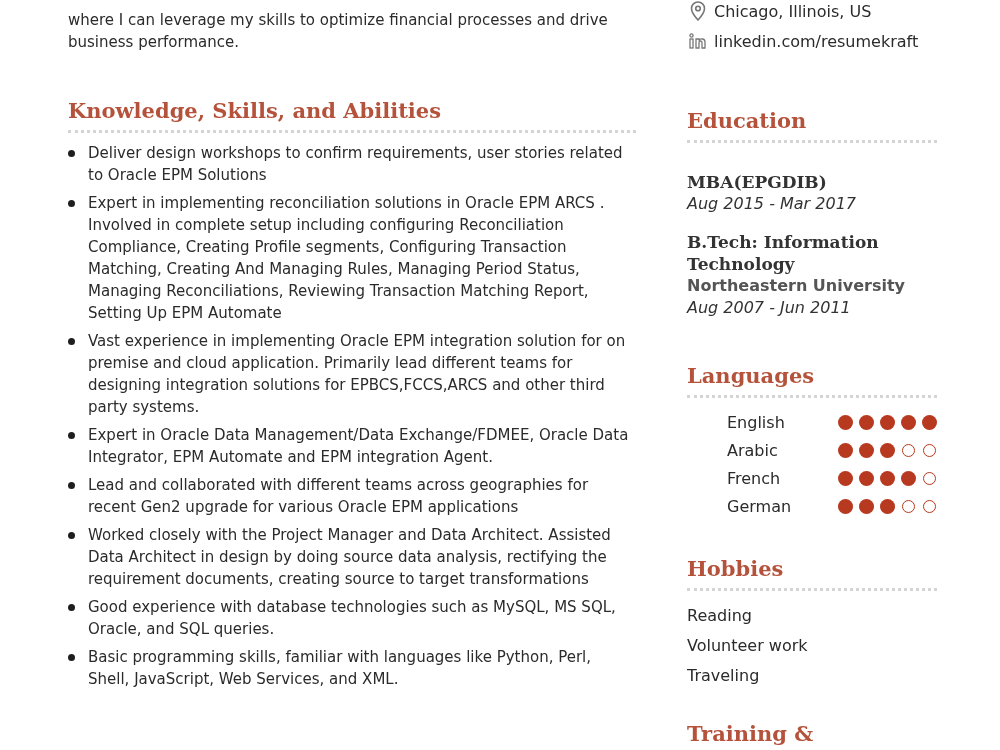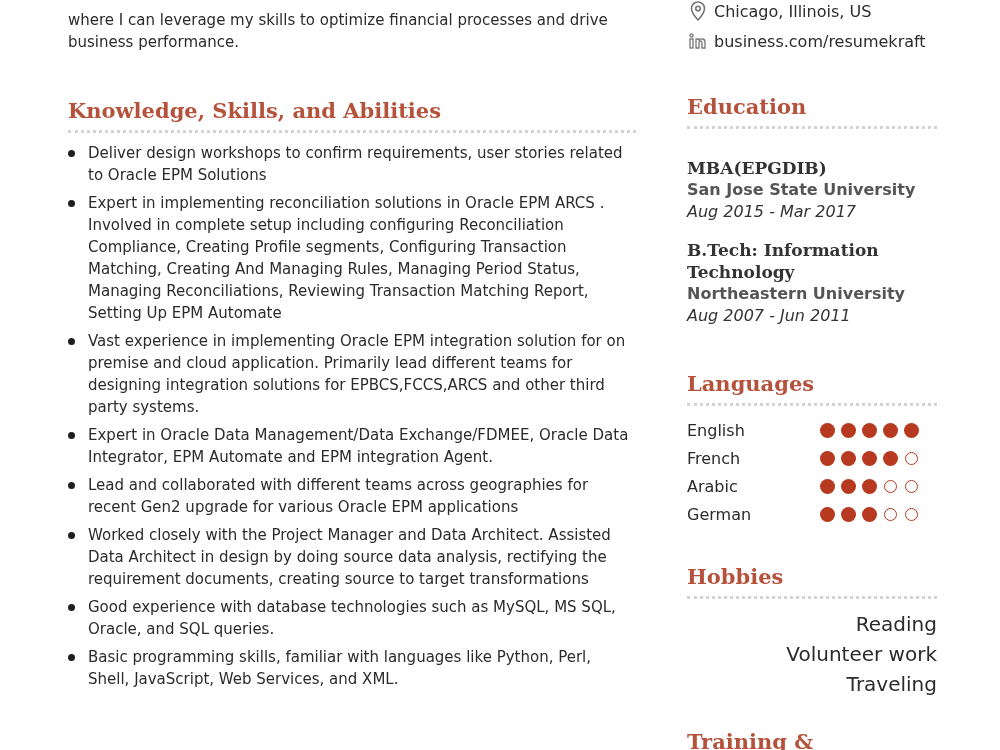--- a/index.html
+++ b/index.html
@@ -22,36 +22,36 @@
   ul.bullets li {
     position: relative; padding-left: 20px; font-size: 15px; line-height: 22px;
     margin-bottom: 6px; color: #2b2b2b;
   }
   ul.bullets li .dot {
     position: absolute; left: 0; top: 8px; width: 7px; height: 7px;
     border-radius: 50%; background: #1e1e1e;
   }
   .contact-row { display: flex; align-items: center; font-size: 16px; height: 30px; color: #2b2b2b; }
   .contact-row .ico { width: 22px; margin-right: 5px; display: flex; justify-content: center; color: #777; }
-  .edu-title { margin-top: 38px; }
+  .edu-title { margin-top: 52px; }
   .edu-item { margin-top: 28px; }
   .degree { font-family: "DejaVu Serif", serif; font-weight: bold; font-size: 17px; line-height: 22px; color: #333; }
   .school { font-size: 16px; line-height: 22px; color: #555; font-weight: bold; font-weight: 600; }
   .dates { font-size: 16px; line-height: 22px; font-style: italic; color: #333; }
   .lang-title { margin-top: 44px; }
   .lang-list { margin-top: 10px; }
   .lang-row { display: flex; align-items: center; height: 28px; font-size: 16px; }
-  .lang-row .name { width: 133px; }
+  .lang-row .name { width: 133px; margin-left: 40px; }
   .lang-dots { display: flex; gap: 6px; }
   .ld { width: 15px; height: 15px; border-radius: 50%; box-sizing: border-box; }
   .ld.on { background: #b7391f; }
   .ld.off { border: 1.5px solid #b7391f; background: #fff; width: 13px; height: 13px; margin: 1px; }
   .hob-title { margin-top: 36px; }
   .hob-list { margin-top: 10px; }
-  .hob-item { font-size: 20px; height: 30px; line-height: 30px; text-align: right; }
+  .hob-item { font-size: 16px; height: 30px; line-height: 30px; }
   .train-title { margin-top: 30px; line-height: 25px; }
 </style>
 </head>
 <body>
 
 <div class="left">
   <p class="summary" style="margin-top:0;">
     <span style="visibility:hidden">x</span><br>
     <span>where I can leverage my skills to optimize financial processes and drive business performance.</span>
   </p>
@@ -83,29 +83,28 @@
     <span>Chicago, Illinois, US</span>
   </div>
   <div class="contact-row">
     <span class="ico">
       <svg width="18" height="16" viewBox="0 0 18 16">
           <rect x="1" y="6" width="3" height="9" fill="none" stroke="#777" stroke-width="1.3"></rect>
           <circle cx="2.5" cy="2.5" r="1.6" fill="none" stroke="#777" stroke-width="1.3"></circle>
           <path d="M7 15V6h3v1.5c1-2 6-2.5 6 1.5v6h-3V9.5c0-2-3-2-3 0V15z" fill="none" stroke="#777" stroke-width="1.3"></path>
         </svg>
     </span>
-    <span>business.com/resumekraft</span>
+    <span>linkedin.com/resumekraft</span>
   </div>
 
   <h2 class="section-title edu-title">Education</h2>
   <div class="divider"></div>
 
   <div class="edu-item">
     <div class="degree">MBA(EPGDIB)</div>
-    <div class="school">San Jose State University</div>
     <div class="dates">Aug 2015 - Mar 2017</div>
   </div>
   <div class="edu-item" style="margin-top:16px;">
     <div class="degree">B.Tech: Information Technology</div>
     <div class="school">Northeastern University</div>
     <div class="dates">Aug 2007 - Jun 2011</div>
   </div>
 
   <h2 class="section-title lang-title">Languages</h2>
   <div class="divider"></div>
@@ -115,36 +114,36 @@
       <span class="name">English</span>
       <span class="lang-dots">
           <span class="ld on"></span>
           <span class="ld on"></span>
           <span class="ld on"></span>
           <span class="ld on"></span>
           <span class="ld on"></span>
         </span>
     </div>
     <div class="lang-row">
+      <span class="name">Arabic</span>
+      <span class="lang-dots">
+          <span class="ld on"></span>
+          <span class="ld on"></span>
+          <span class="ld on"></span>
+          <span class="ld off"></span>
+          <span class="ld off"></span>
+        </span>
+    </div>
+    <div class="lang-row">
       <span class="name">French</span>
       <span class="lang-dots">
           <span class="ld on"></span>
           <span class="ld on"></span>
           <span class="ld on"></span>
           <span class="ld on"></span>
-          <span class="ld off"></span>
-        </span>
-    </div>
-    <div class="lang-row">
-      <span class="name">Arabic</span>
-      <span class="lang-dots">
-          <span class="ld on"></span>
-          <span class="ld on"></span>
-          <span class="ld on"></span>
-          <span class="ld off"></span>
           <span class="ld off"></span>
         </span>
     </div>
     <div class="lang-row">
       <span class="name">German</span>
       <span class="lang-dots">
           <span class="ld on"></span>
           <span class="ld on"></span>
           <span class="ld on"></span>
           <span class="ld off"></span>

